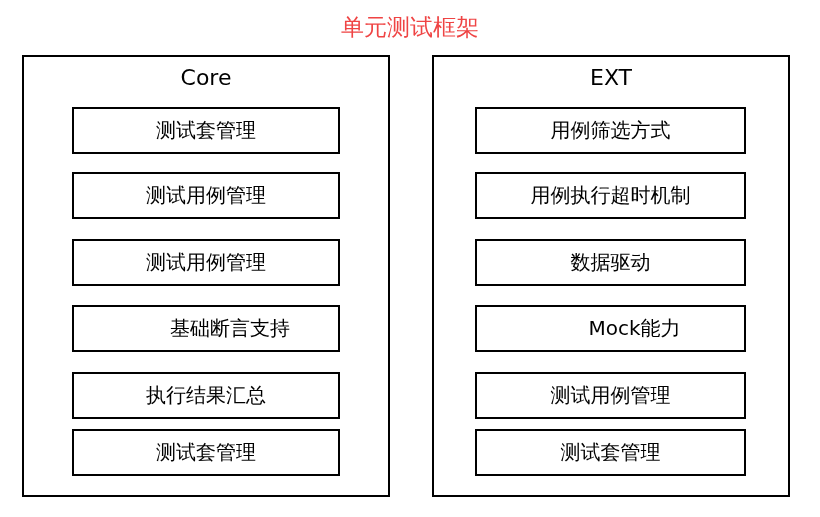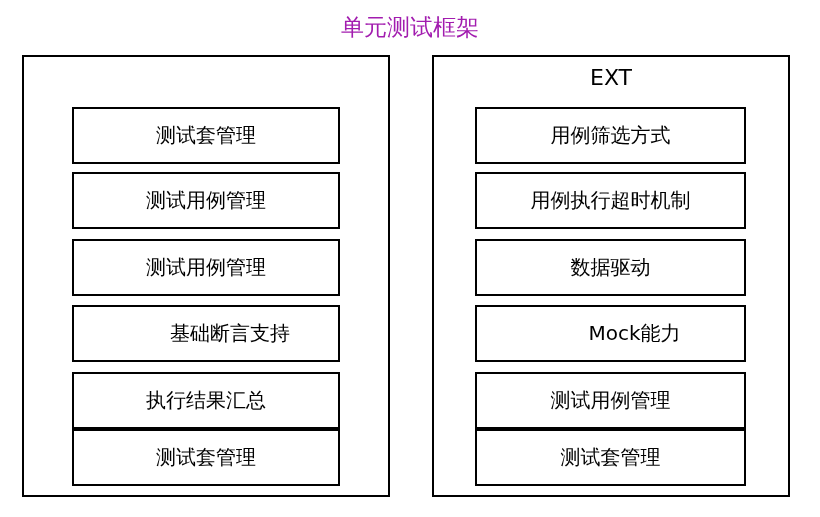--- a/index.html
+++ b/index.html
@@ -16,21 +16,21 @@
     overflow: hidden;
   }
   .title {
     position: absolute;
     top: 12px;
     left: 0;
     width: 820px;
     text-align: center;
     font-size: 23px;
     line-height: 30px;
-    color: #a21caf;
+    color: #ef4444;
   }
   .panel {
     position: absolute;
     top: 55px;
     height: 442px;
     border: 2px solid #000000;
     background: #ffffff;
     box-sizing: border-box;
   }
   .panel.core {
@@ -42,21 +42,21 @@
     width: 358px;
   }
   .panel-header {
     text-align: center;
     margin-top: 7px;
     font-size: 22px;
     line-height: 28px;
   }
   .box {
     position: absolute;
-    height: 57px;
+    height: 47px;
     border: 2px solid #000000;
     background: #ffffff;
     box-sizing: border-box;
     display: flex;
     align-items: center;
     justify-content: center;
     font-size: 20px;
     white-space: nowrap;
   }
   .panel.core .box { left: 48px;  width: 268px; }
@@ -67,20 +67,21 @@
   .r3 { top: 248px; padding-left: 48px; }
   .r4 { top: 315px; }
   .r5 { top: 372px; }
 </style>
 </head>
 <body>
 
 <div class="title">单元测试框架</div>
 
 <div class="panel core">
+  <div class="panel-header">Core</div>
   <div class="box r0">测试套管理</div>
   <div class="box r1">测试用例管理</div>
   <div class="box r2">测试用例管理</div>
   <div class="box r3">基础断言支持</div>
   <div class="box r4">执行结果汇总</div>
   <div class="box r5">测试套管理</div>
 </div>
 
 <div class="panel ext">
   <div class="panel-header">EXT</div>

